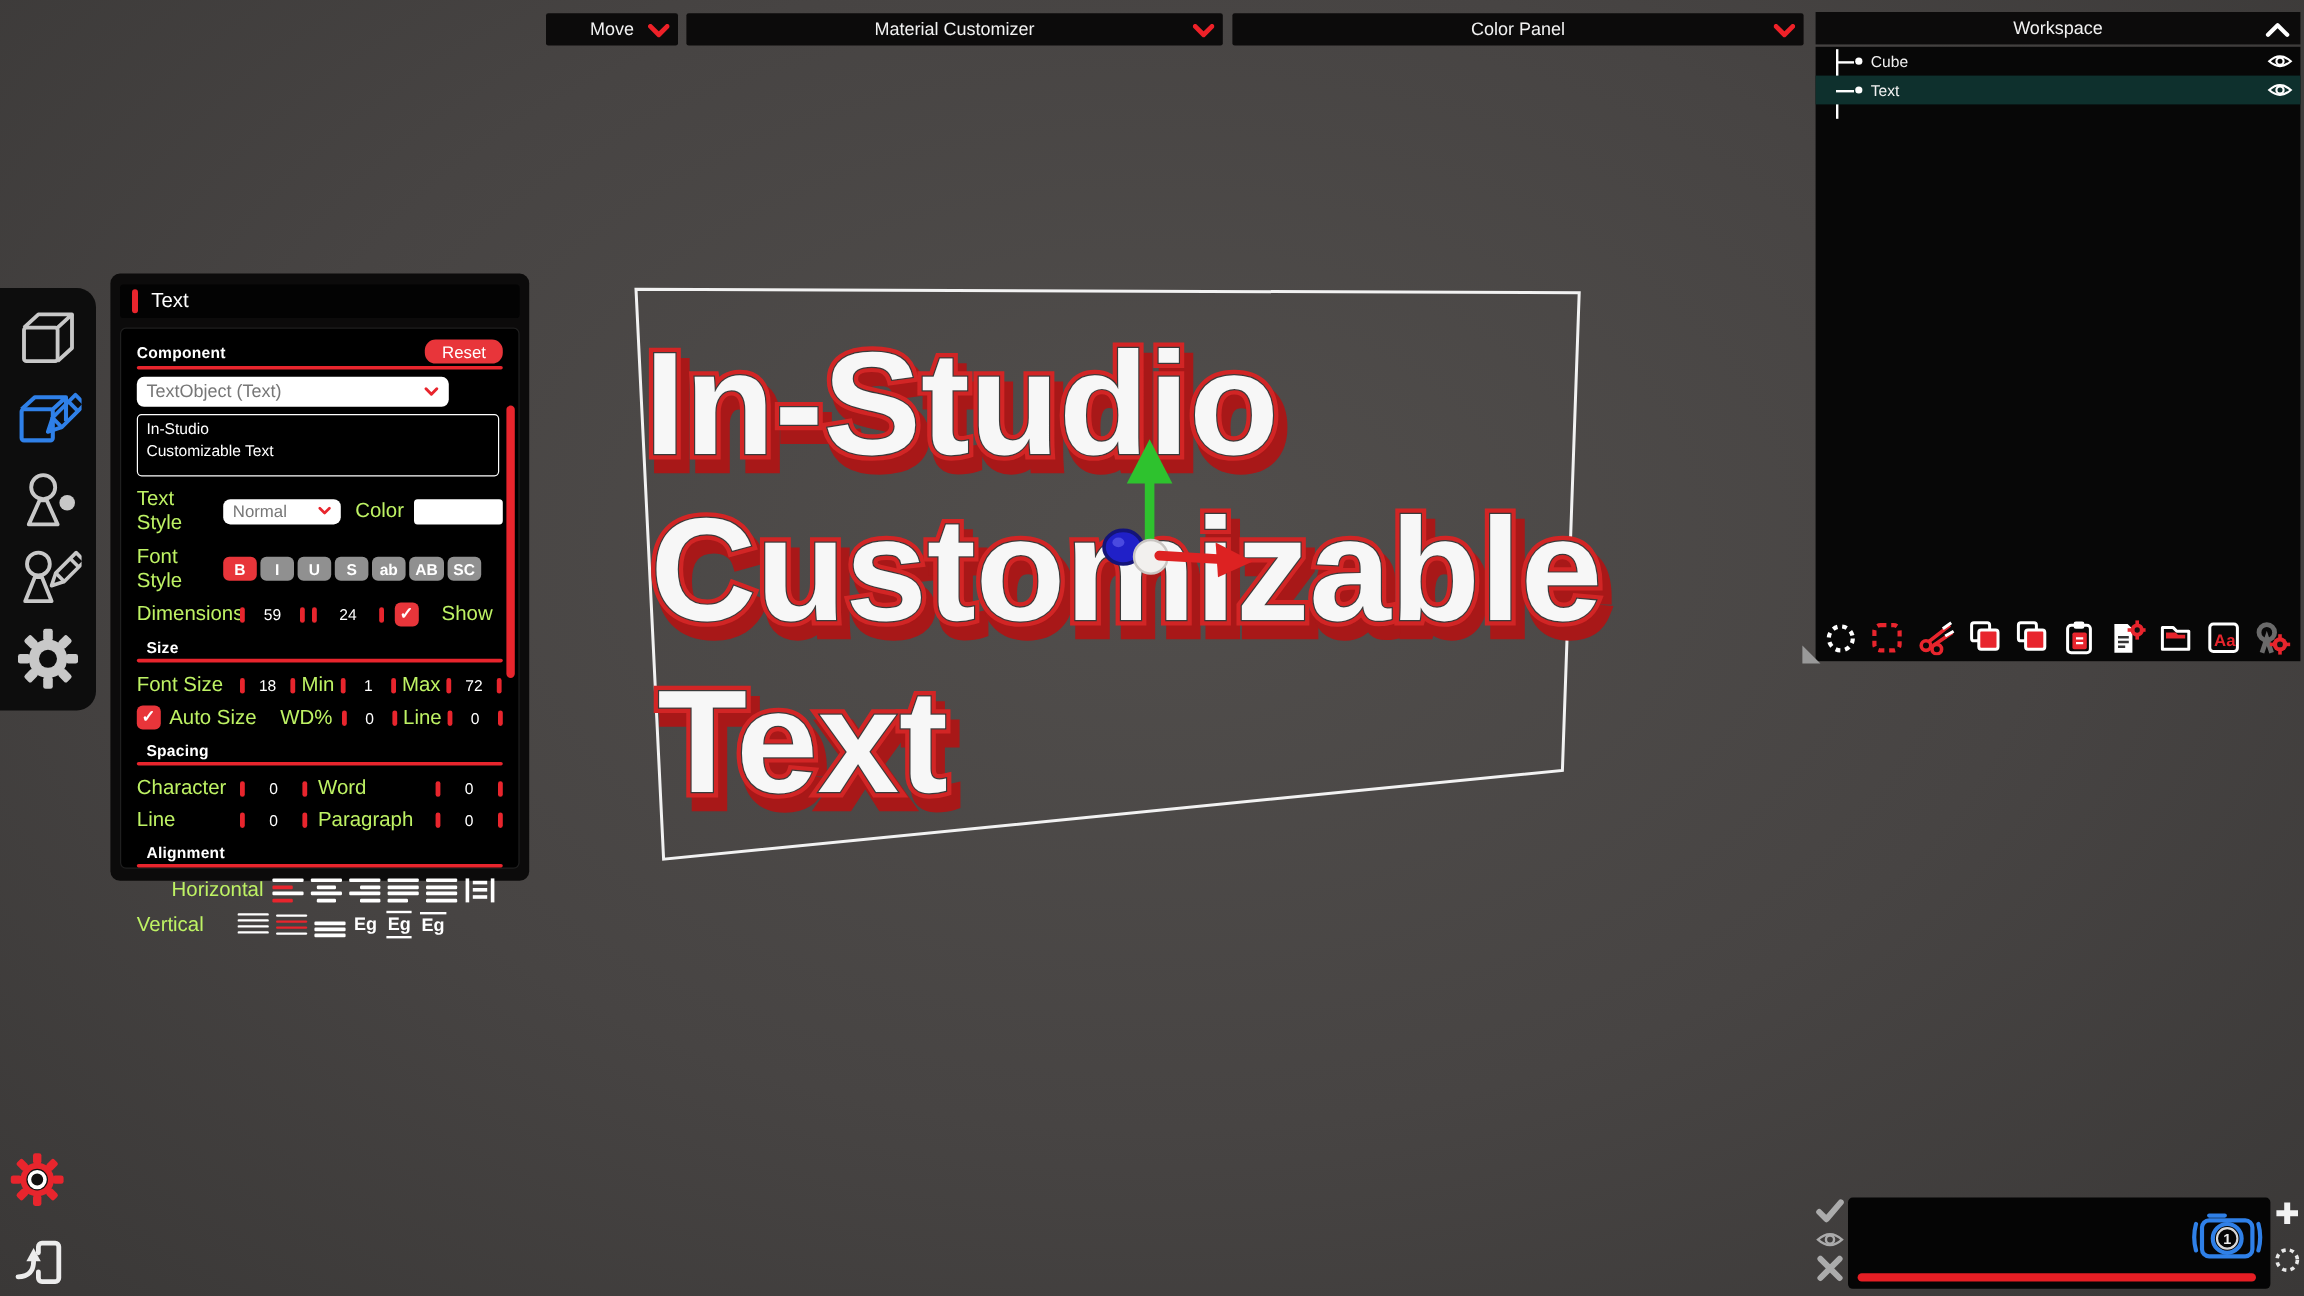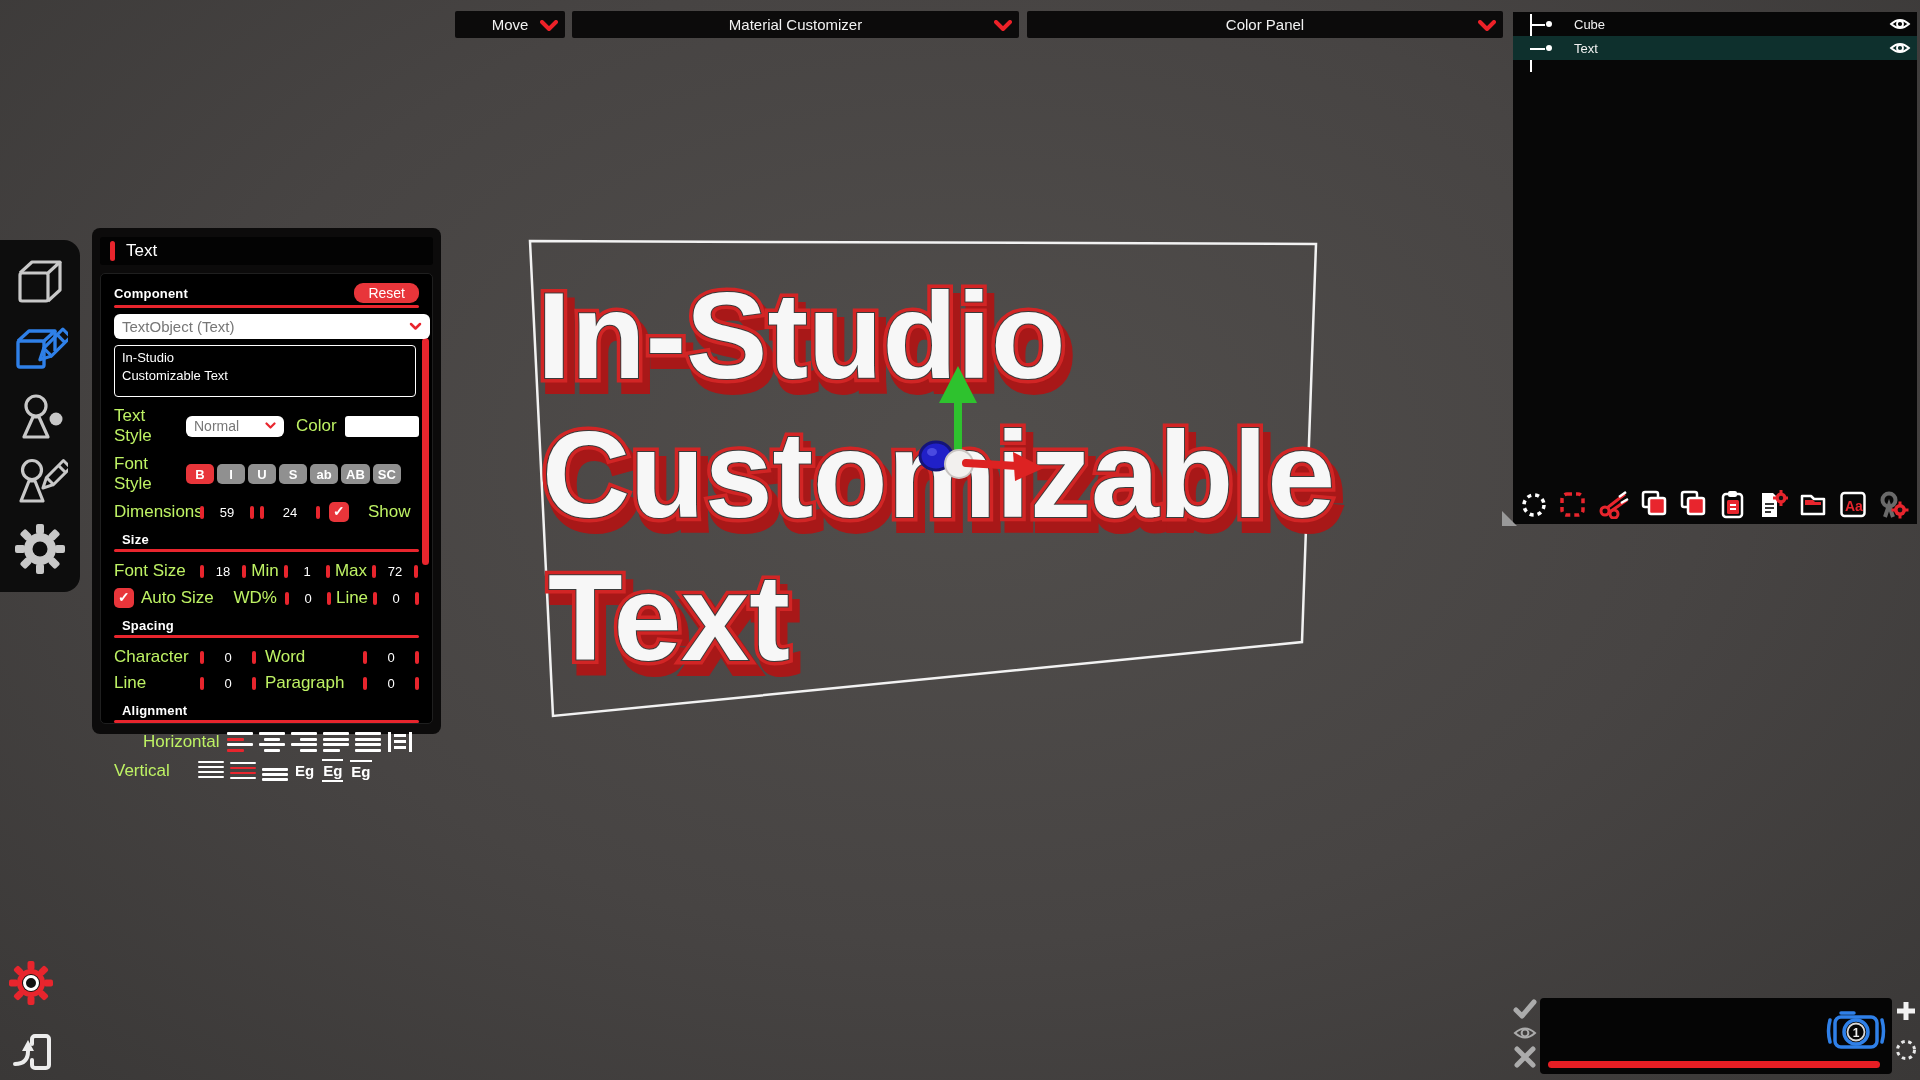--- a/index.html
+++ b/index.html
@@ -14,21 +14,21 @@
         border-radius:2px; cursor:pointer; }
   .dd svg { position:absolute; right:7px; top:9px; }
 
   
   .ws { position:absolute; left:1513px; top:10px; width:404px; }
   .ws-head { height:27px; background:#0c0b0b; color:#f2f2f2; font-size:15px;
              display:flex; align-items:center; justify-content:center; position:relative; }
   .ws-head svg { position:absolute; right:8px; top:8px; cursor:pointer; }
   .ws-body { margin-top:2px; background:#070707; height:512px; position:relative; }
   .ws-row { height:24px; display:flex; align-items:center; color:#f2f2f2; font-size:13px;
-            position:relative; padding-left:61px; cursor:pointer; }
+            position:relative; padding-left:46px; cursor:pointer; }
   .ws-row.sel { background:#0e302d; }
   .ws-row::before { content:""; position:absolute; left:17px; top:50%; width:15px; height:2px; background:#fff; }
   .ws-row::after  { content:""; position:absolute; left:33px; top:50%; margin-top:-3px;
                     width:6px; height:6px; border-radius:50%; background:#fff; }
   .tree-vline { position:absolute; left:17px; top:2px; width:2px; height:58px; background:#fff; }
   .ws-eye { position:absolute; right:6px; top:4px; cursor:pointer; }
   .ws-tools { position:absolute; left:8px; right:8px; bottom:5px; display:flex;
               justify-content:space-between; align-items:center; }
   .ws-tools svg { cursor:pointer; }
   .ws-grip { position:absolute; left:-11px; bottom:-2px; width:0; height:0;
@@ -148,20 +148,26 @@
     </svg>
 </div>
 <div class="dd" style="left:1027px;width:476px;">
   <span>Color Panel</span>
   <svg width="18" height="12">
     <polyline points="2,2 9,9 16,2" stroke="#ee2128" stroke-width="4" fill="none" stroke-linecap="round" stroke-linejoin="round"></polyline>
     </svg>
 </div>
 
 <div class="ws" style="z-index:2">
+  <div class="ws-head">
+    <span>Workspace</span>
+    <svg width="22" height="13">
+      <polyline points="3,11 11,3 19,11" stroke="#fff" stroke-width="3.5" fill="none" stroke-linecap="round" stroke-linejoin="round"></polyline>
+      </svg>
+  </div>
   <div class="ws-body">
     <div class="tree-vline"></div>
     <div class="ws-row">
       <span>Cube</span>
       <svg class="ws-eye" width="22" height="16">
         <path d="M2 8 Q11 0 20 8 Q11 16 2 8 Z" fill="none" stroke="#fff" stroke-width="1.8"></path>
         <circle cx="11" cy="8" r="3" fill="none" stroke="#fff" stroke-width="1.8"></circle>
         </svg>
     </div>
     <div class="ws-row sel">
@@ -245,21 +251,21 @@
   </div>
   <div class="insp-box">
     <div class="vscroll"></div>
 
     <div class="row" style="justify-content:space-between;">
       <span class="sec-head">Component</span>
       <button class="reset">Reset</button>
     </div>
     <div class="redline"></div>
 
-    <div class="wsel" style="margin-top:6px;height:25px;width:316px;text-align:right;">
+    <div class="wsel" style="margin-top:6px;height:25px;width:260px;text-align:right;">
       <span class="v">TextObject (Text)</span>
       <svg width="13" height="9">
         <polyline points="2,2 6.5,6.5 11,2" stroke="#e8252d" stroke-width="2.5" fill="none" stroke-linecap="round" stroke-linejoin="round"></polyline>
         </svg>
     </div>
 
     <div class="ta">In-Studio
 Customizable Text</div>
 
     <div class="row" style="margin-top:9px;">

